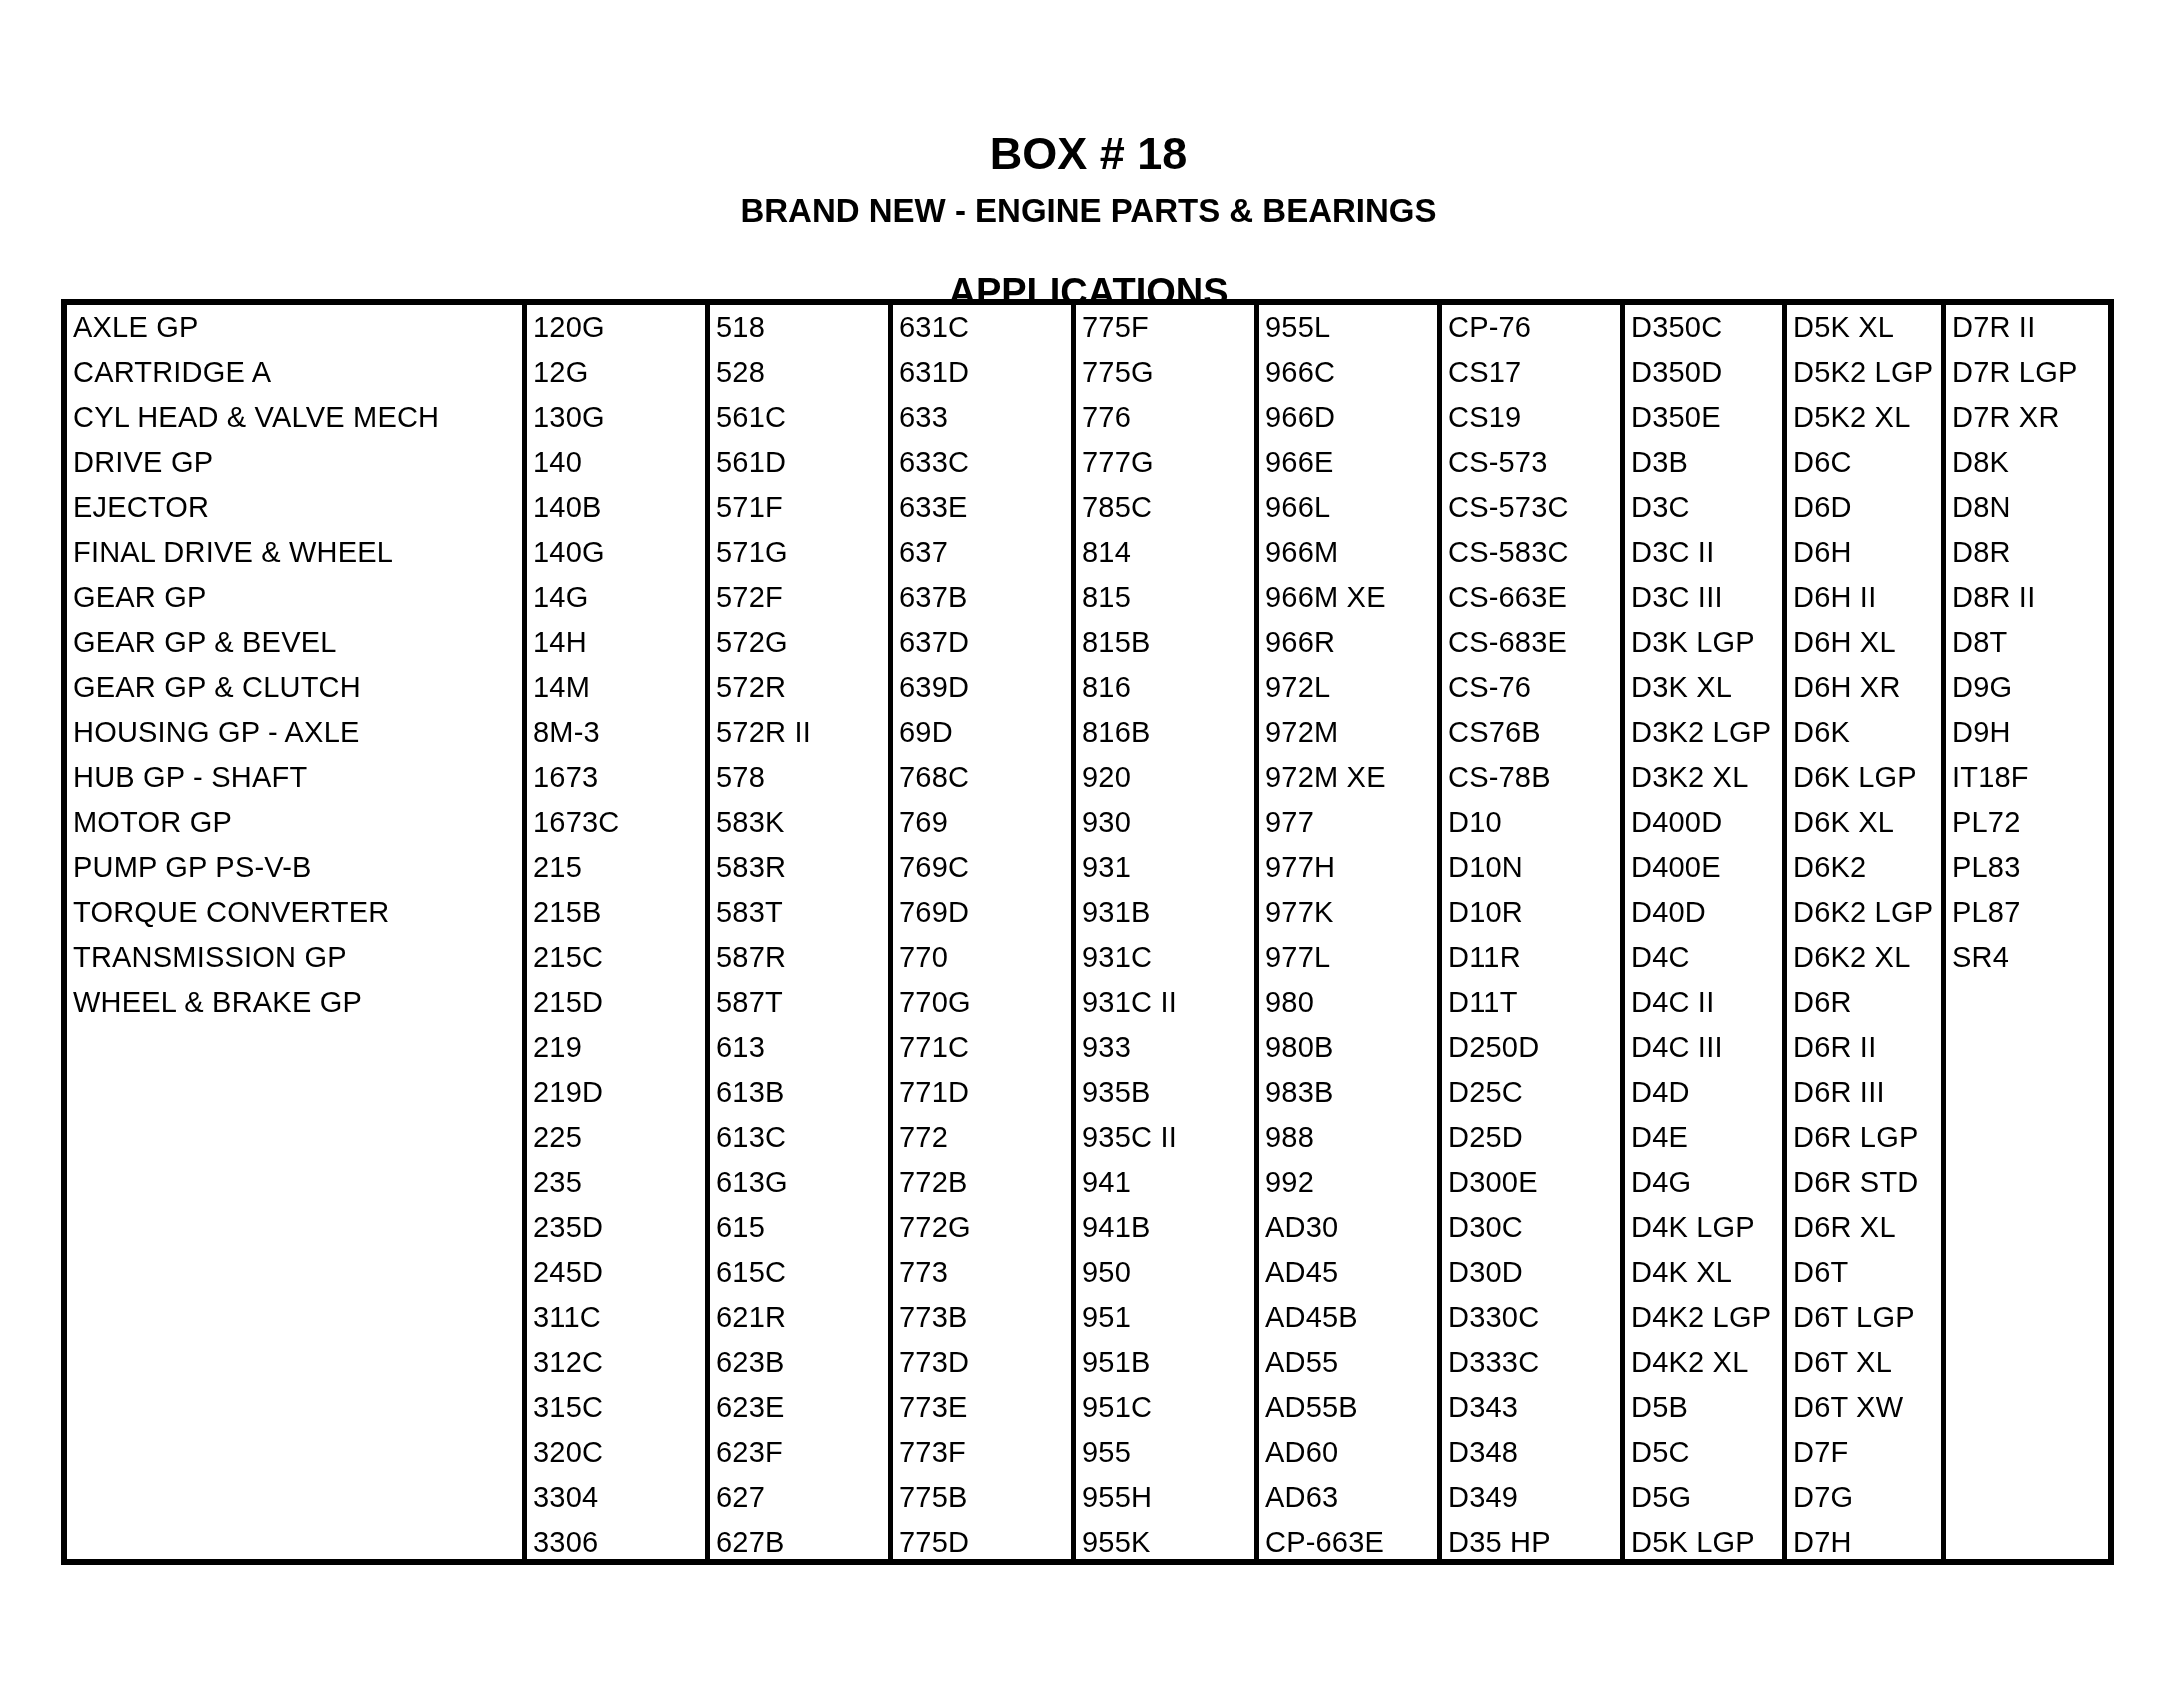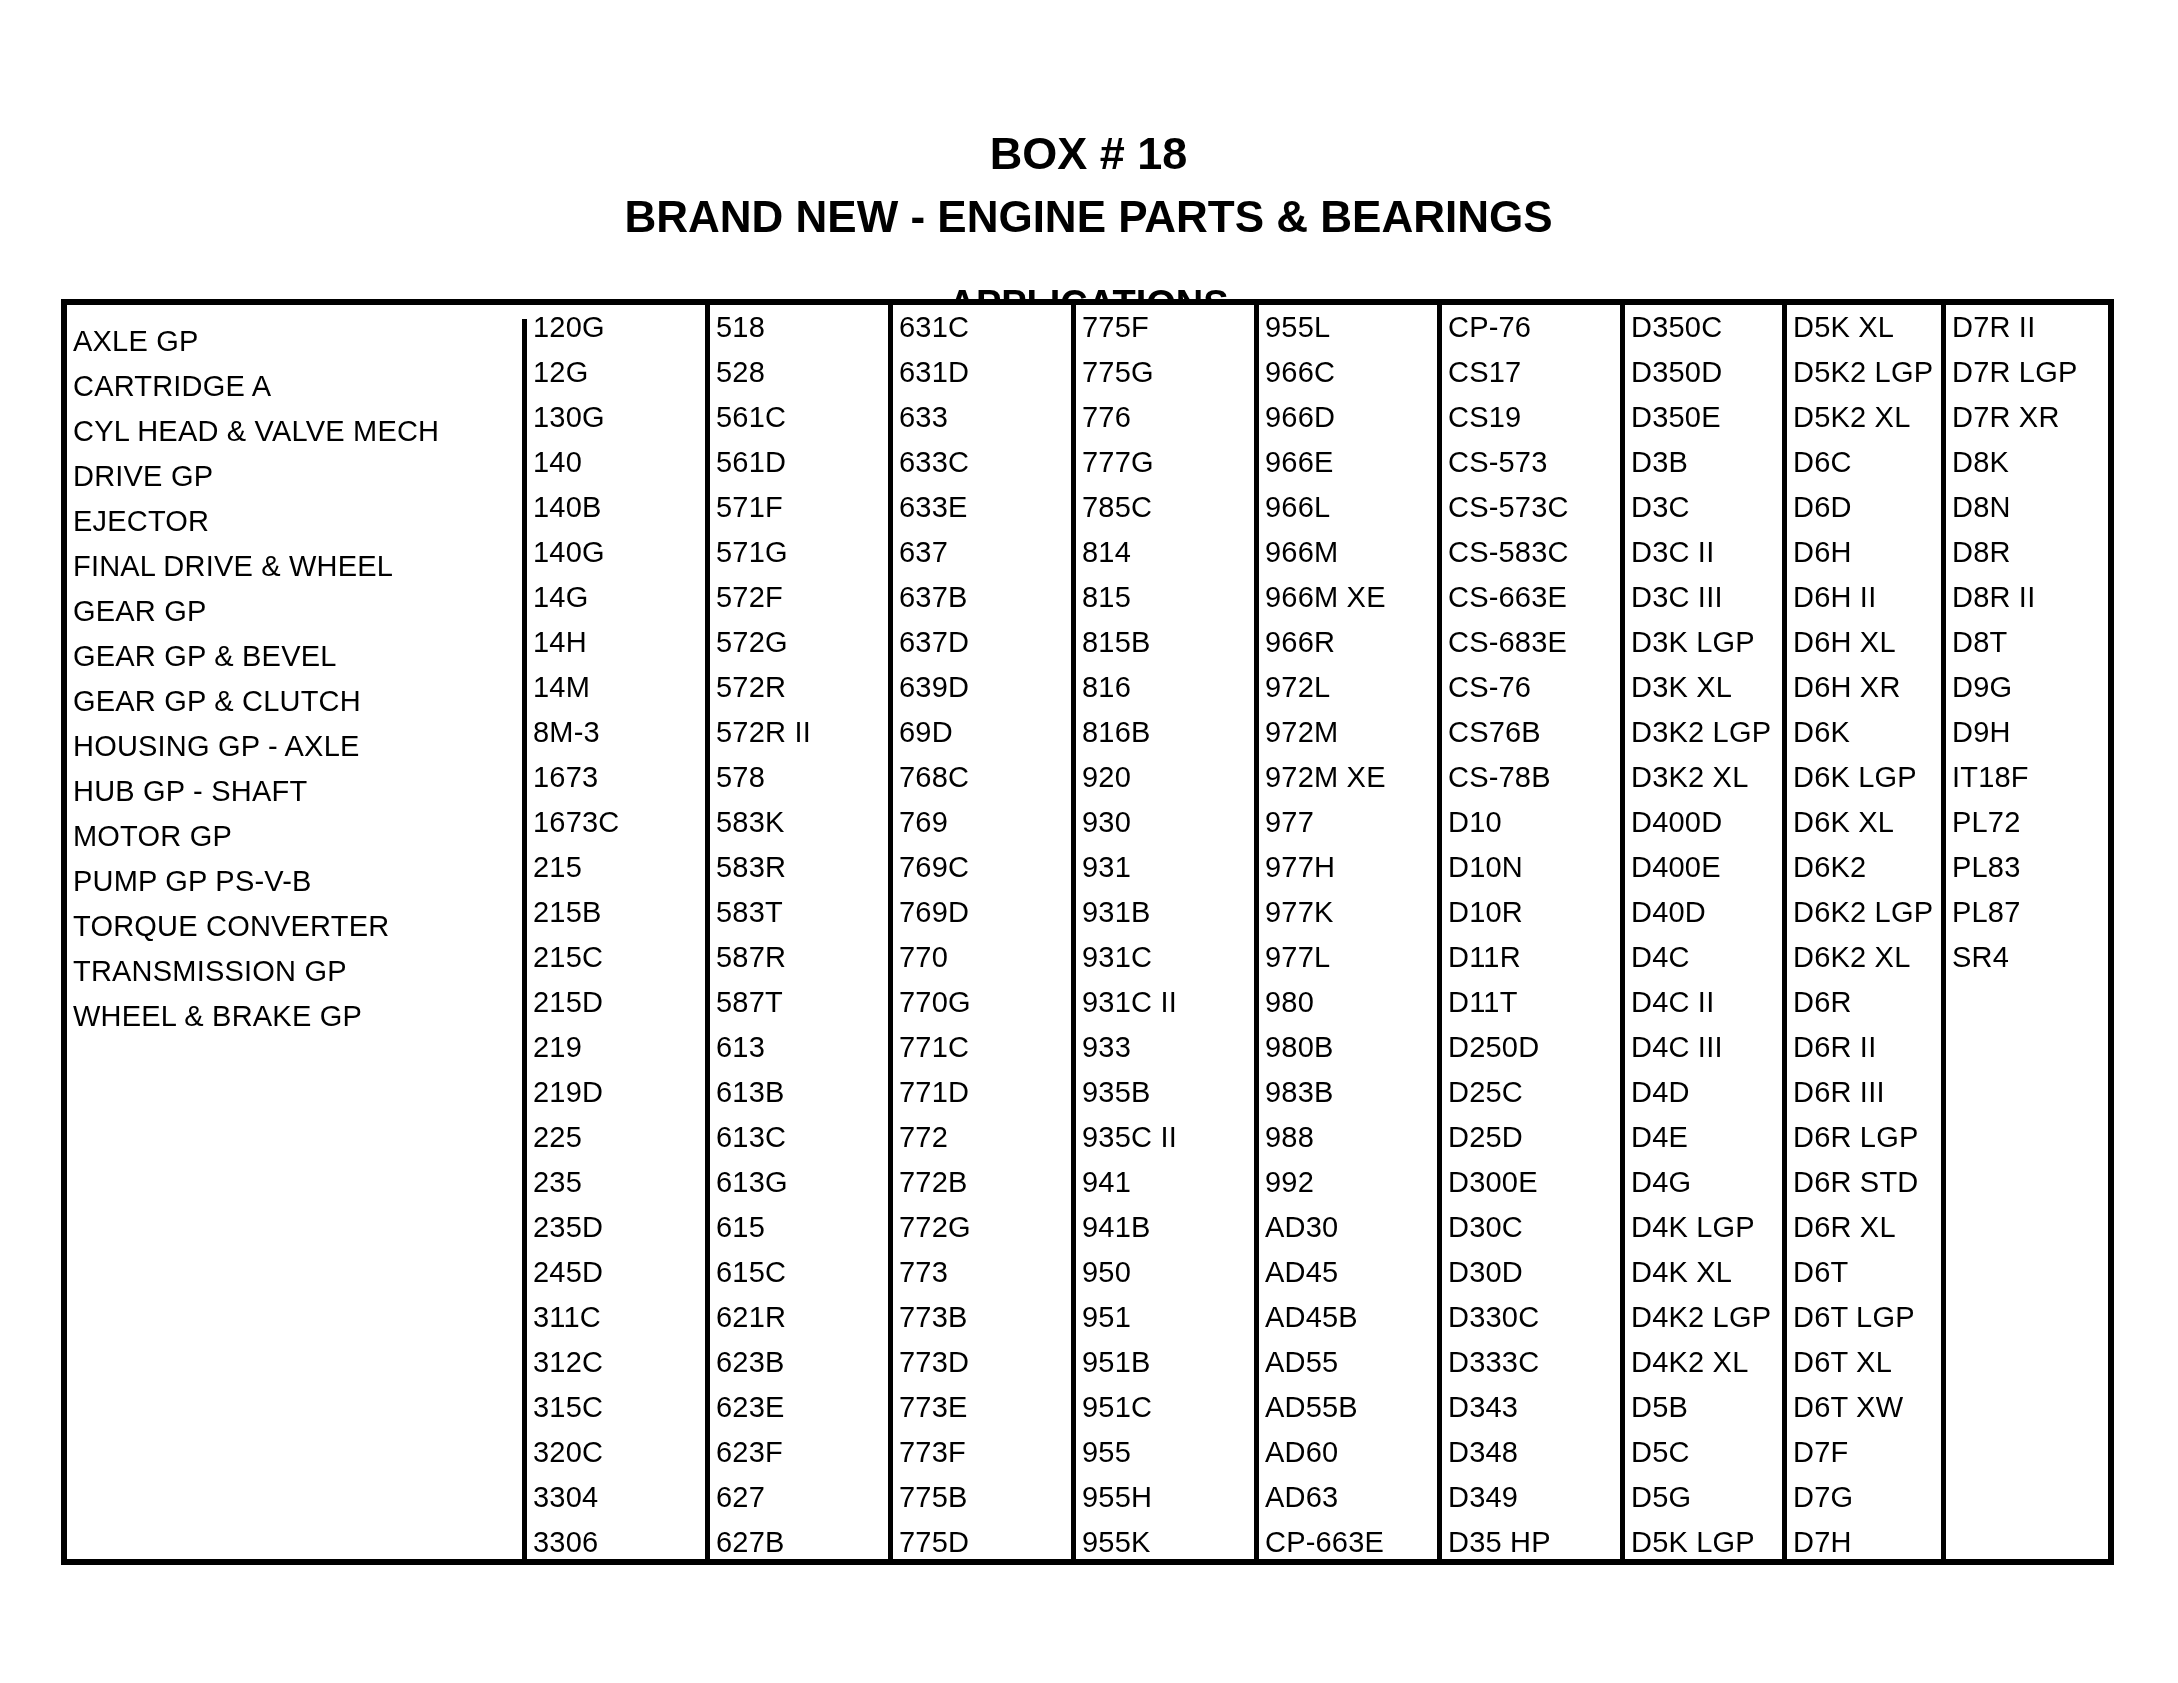--- a/index.html
+++ b/index.html
@@ -10,21 +10,21 @@
     overflow:hidden;
   }
   .page{position:relative;width:1862px;height:1683px;background:#ffffff;}
   .header{position:absolute;top:0;left:62px;width:2053px;text-align:center;}
   .title{
     margin:0;padding-top:129px;
     font-size:45px;font-weight:700;letter-spacing:0px;line-height:1.1;
   }
   .subtitle{
     margin:12px;margin-top:14px;
-    font-size:44px;font-weight:700;line-height:1.1;
+    font-size:33px;font-weight:700;line-height:1.1;
   }
   .section-heading{
     margin:0;margin-top:13px;display:inline-block;
     font-size:38px;font-weight:700;line-height:1.1;
     text-decoration:underline;
     text-decoration-thickness:3px;
     text-underline-offset:6px;
   }
   .apps-table{
     position:absolute;left:61px;top:299px;
@@ -32,21 +32,21 @@
     box-sizing:border-box;
     border:6px solid #000000;
     display:flex;
     background:#ffffff;
   }
   .col{
     box-sizing:border-box;
     border-right:5px solid #000000;
     overflow:hidden;
   }
-  .col-cat{width:460px;margin-top:14px;}
+  .col-cat{width:460px;}
   .col-std{width:183px;}
   .col-8{width:162px;}
   .col-9{width:159px;text-align:right;}
   .col-10{flex:1;border-right:none;}
   .cell{
     height:45px;
     display:flex;align-items:center;
     padding-left:6px;
     font-size:29px;line-height:1;
     white-space:nowrap;

